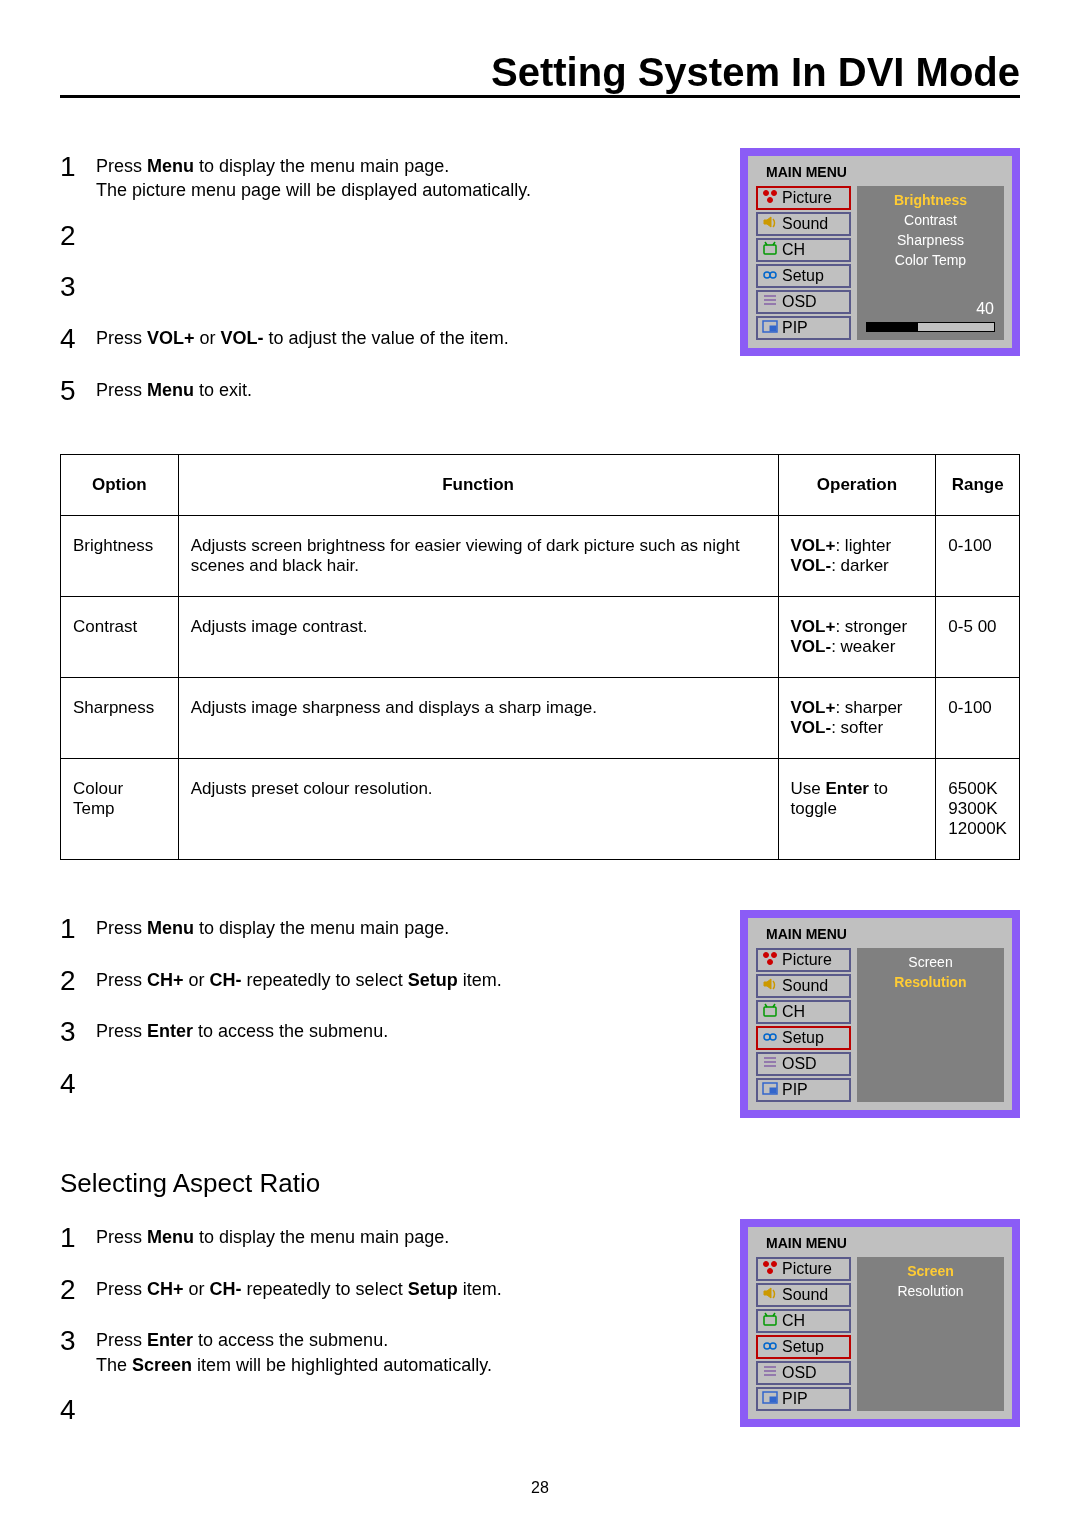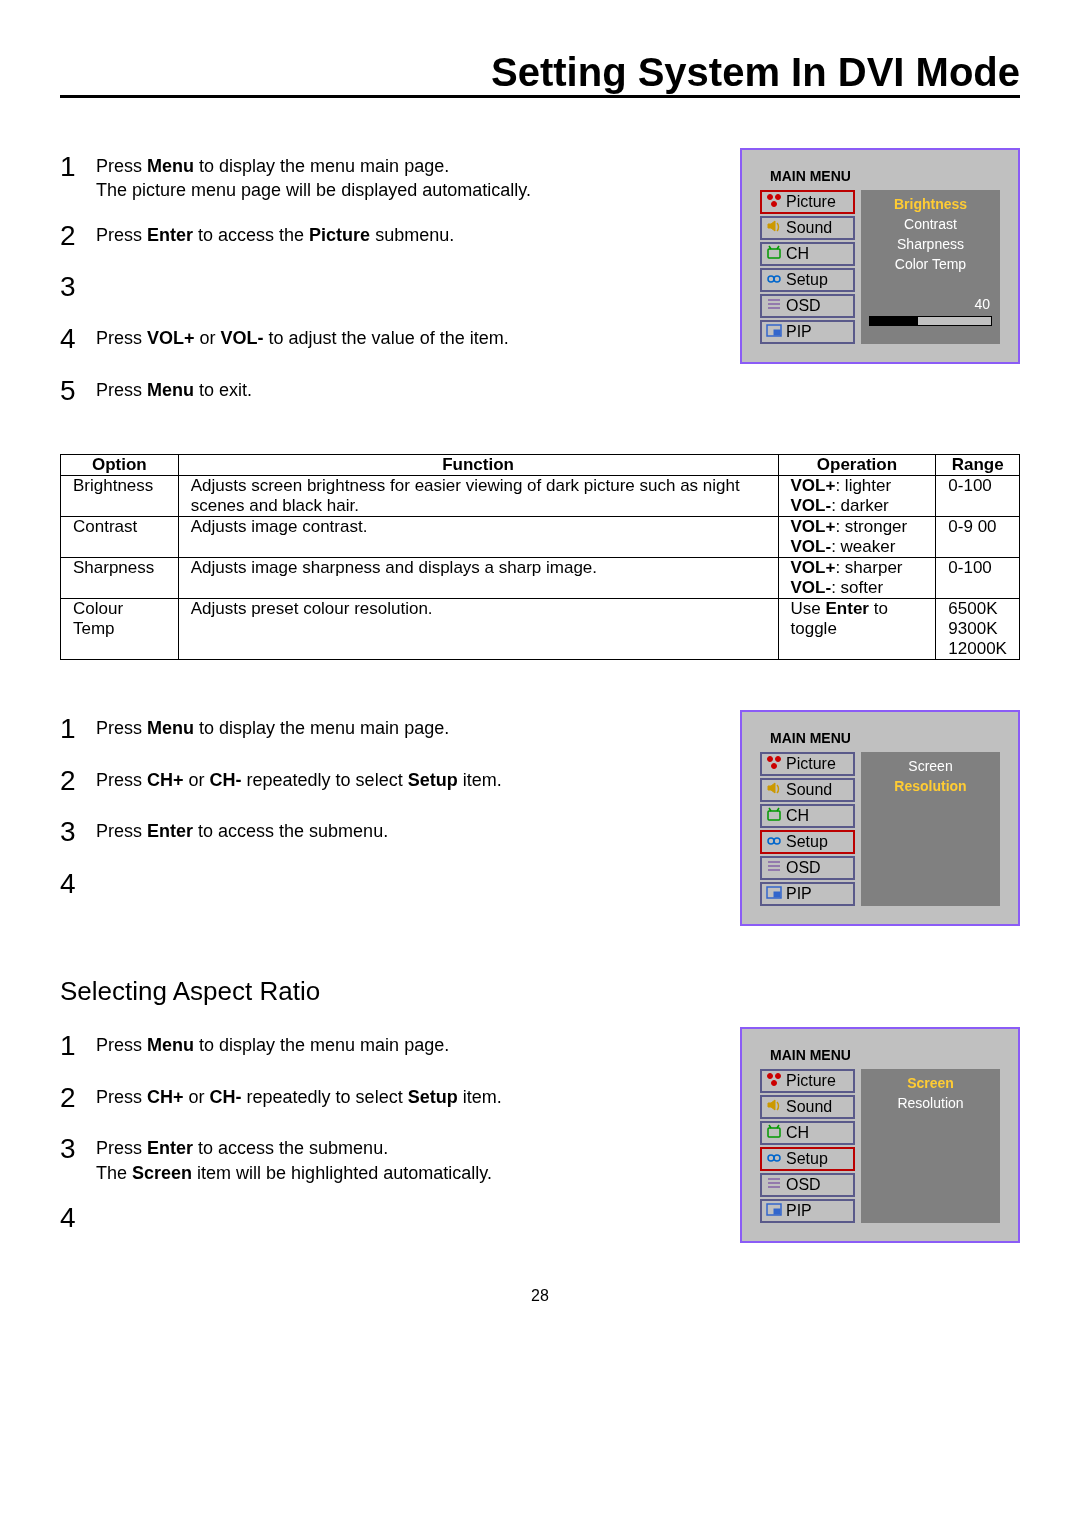--- a/index.html
+++ b/index.html
@@ -37,23 +37,23 @@
   }
   .step-num {
     font-size: 28px;
     font-weight: normal;
     width: 36px;
     flex: 0 0 36px;
   }
   .step-body { padding-top: 6px; }
 
   .osd {
-    border: 2px solid #8b5cf6;
+    border: 8px solid #8b5cf6;
     background: #c0c0c0;
-    padding: 18px;
+    padding: 8px;
     font-family: Arial, sans-serif;
   }
   .osd-title {
     font-size: 14px;
     font-weight: bold;
     margin: 0 0 6px 10px;
   }
   .osd-body { display: flex; gap: 6px; }
   .osd-left {
     width: 95px;
@@ -78,21 +78,21 @@
     color: #fff;
     padding: 6px 4px;
     font-size: 14px;
     text-align: center;
     display: flex;
     flex-direction: column;
     gap: 4px;
     position: relative;
   }
   .sub-item.highlight { font-weight: bold; color: #ffcc33; }
-  .osd-slider-value { text-align: right; padding-right: 6px; margin-top: 20px; font-size: 14px;}
+  .osd-slider-value { text-align: right; padding-right: 6px; margin-top: 28px; font-size: 16px;}
   .osd-slider {
     height: 8px;
     width: 92%;
     margin: 0 auto;
     border: 1px solid #000;
     background: #c0c0c0;
     position: relative;
   }
   .osd-slider-fill { height: 100%; background: #000; width: 40%; }
 
@@ -102,21 +102,21 @@
     margin: 40px 0 20px 0;
   }
 
   table.options {
     width: 100%;
     border-collapse: collapse;
     margin-top: 30px;
   }
   table.options th, table.options td {
     border: 1px solid #000;
-    padding: 0 12px;
+    padding: 20px 12px;
     text-align: left;
     vertical-align: top;
     font-size: 17px;
   }
   table.options th { text-align: center; font-weight: bold; }
   .op-line { display: block; }
 
   .page-num { text-align: center; margin-top: 36px; font-size: 16px; }
 
   
@@ -131,21 +131,20 @@
     <div class="section">
       <div class="two-col">
         <div class="left">
           <ol class="steps">
             <li>
               <span class="step-num">1</span>
               <span class="step-body">Press <b>Menu</b> to display the menu main page.<br>The picture menu page will be displayed automatically.</span>
             </li>
             <li>
               <span class="step-num">2</span>
-              <span class="step-body">Press <b>Enter</b> to access the <b>Picture</b> submenu.</span>
             </li>
             <li>
               <span class="step-num">3</span>
             </li>
             <li>
               <span class="step-num">4</span>
               <span class="step-body">Press <b>VOL+</b> or <b>VOL-</b> to adjust the value of the item.</span>
             </li>
             <li>
               <span class="step-num">5</span>
@@ -237,21 +236,21 @@
             </td>
             <td>0-100</td>
           </tr>
           <tr>
             <td>Contrast</td>
             <td>Adjusts image contrast.</td>
             <td>
               <span class="op-line"><b>VOL+</b>: stronger</span>
               <span class="op-line"><b>VOL-</b>: weaker</span>
             </td>
-            <td>0-9 00</td>
+            <td>0-5 00</td>
           </tr>
           <tr>
             <td>Sharpness</td>
             <td>Adjusts image sharpness and displays a sharp image.</td>
             <td>
               <span class="op-line"><b>VOL+</b>: sharper</span>
               <span class="op-line"><b>VOL-</b>: softer</span>
             </td>
             <td>0-100</td>
           </tr>

